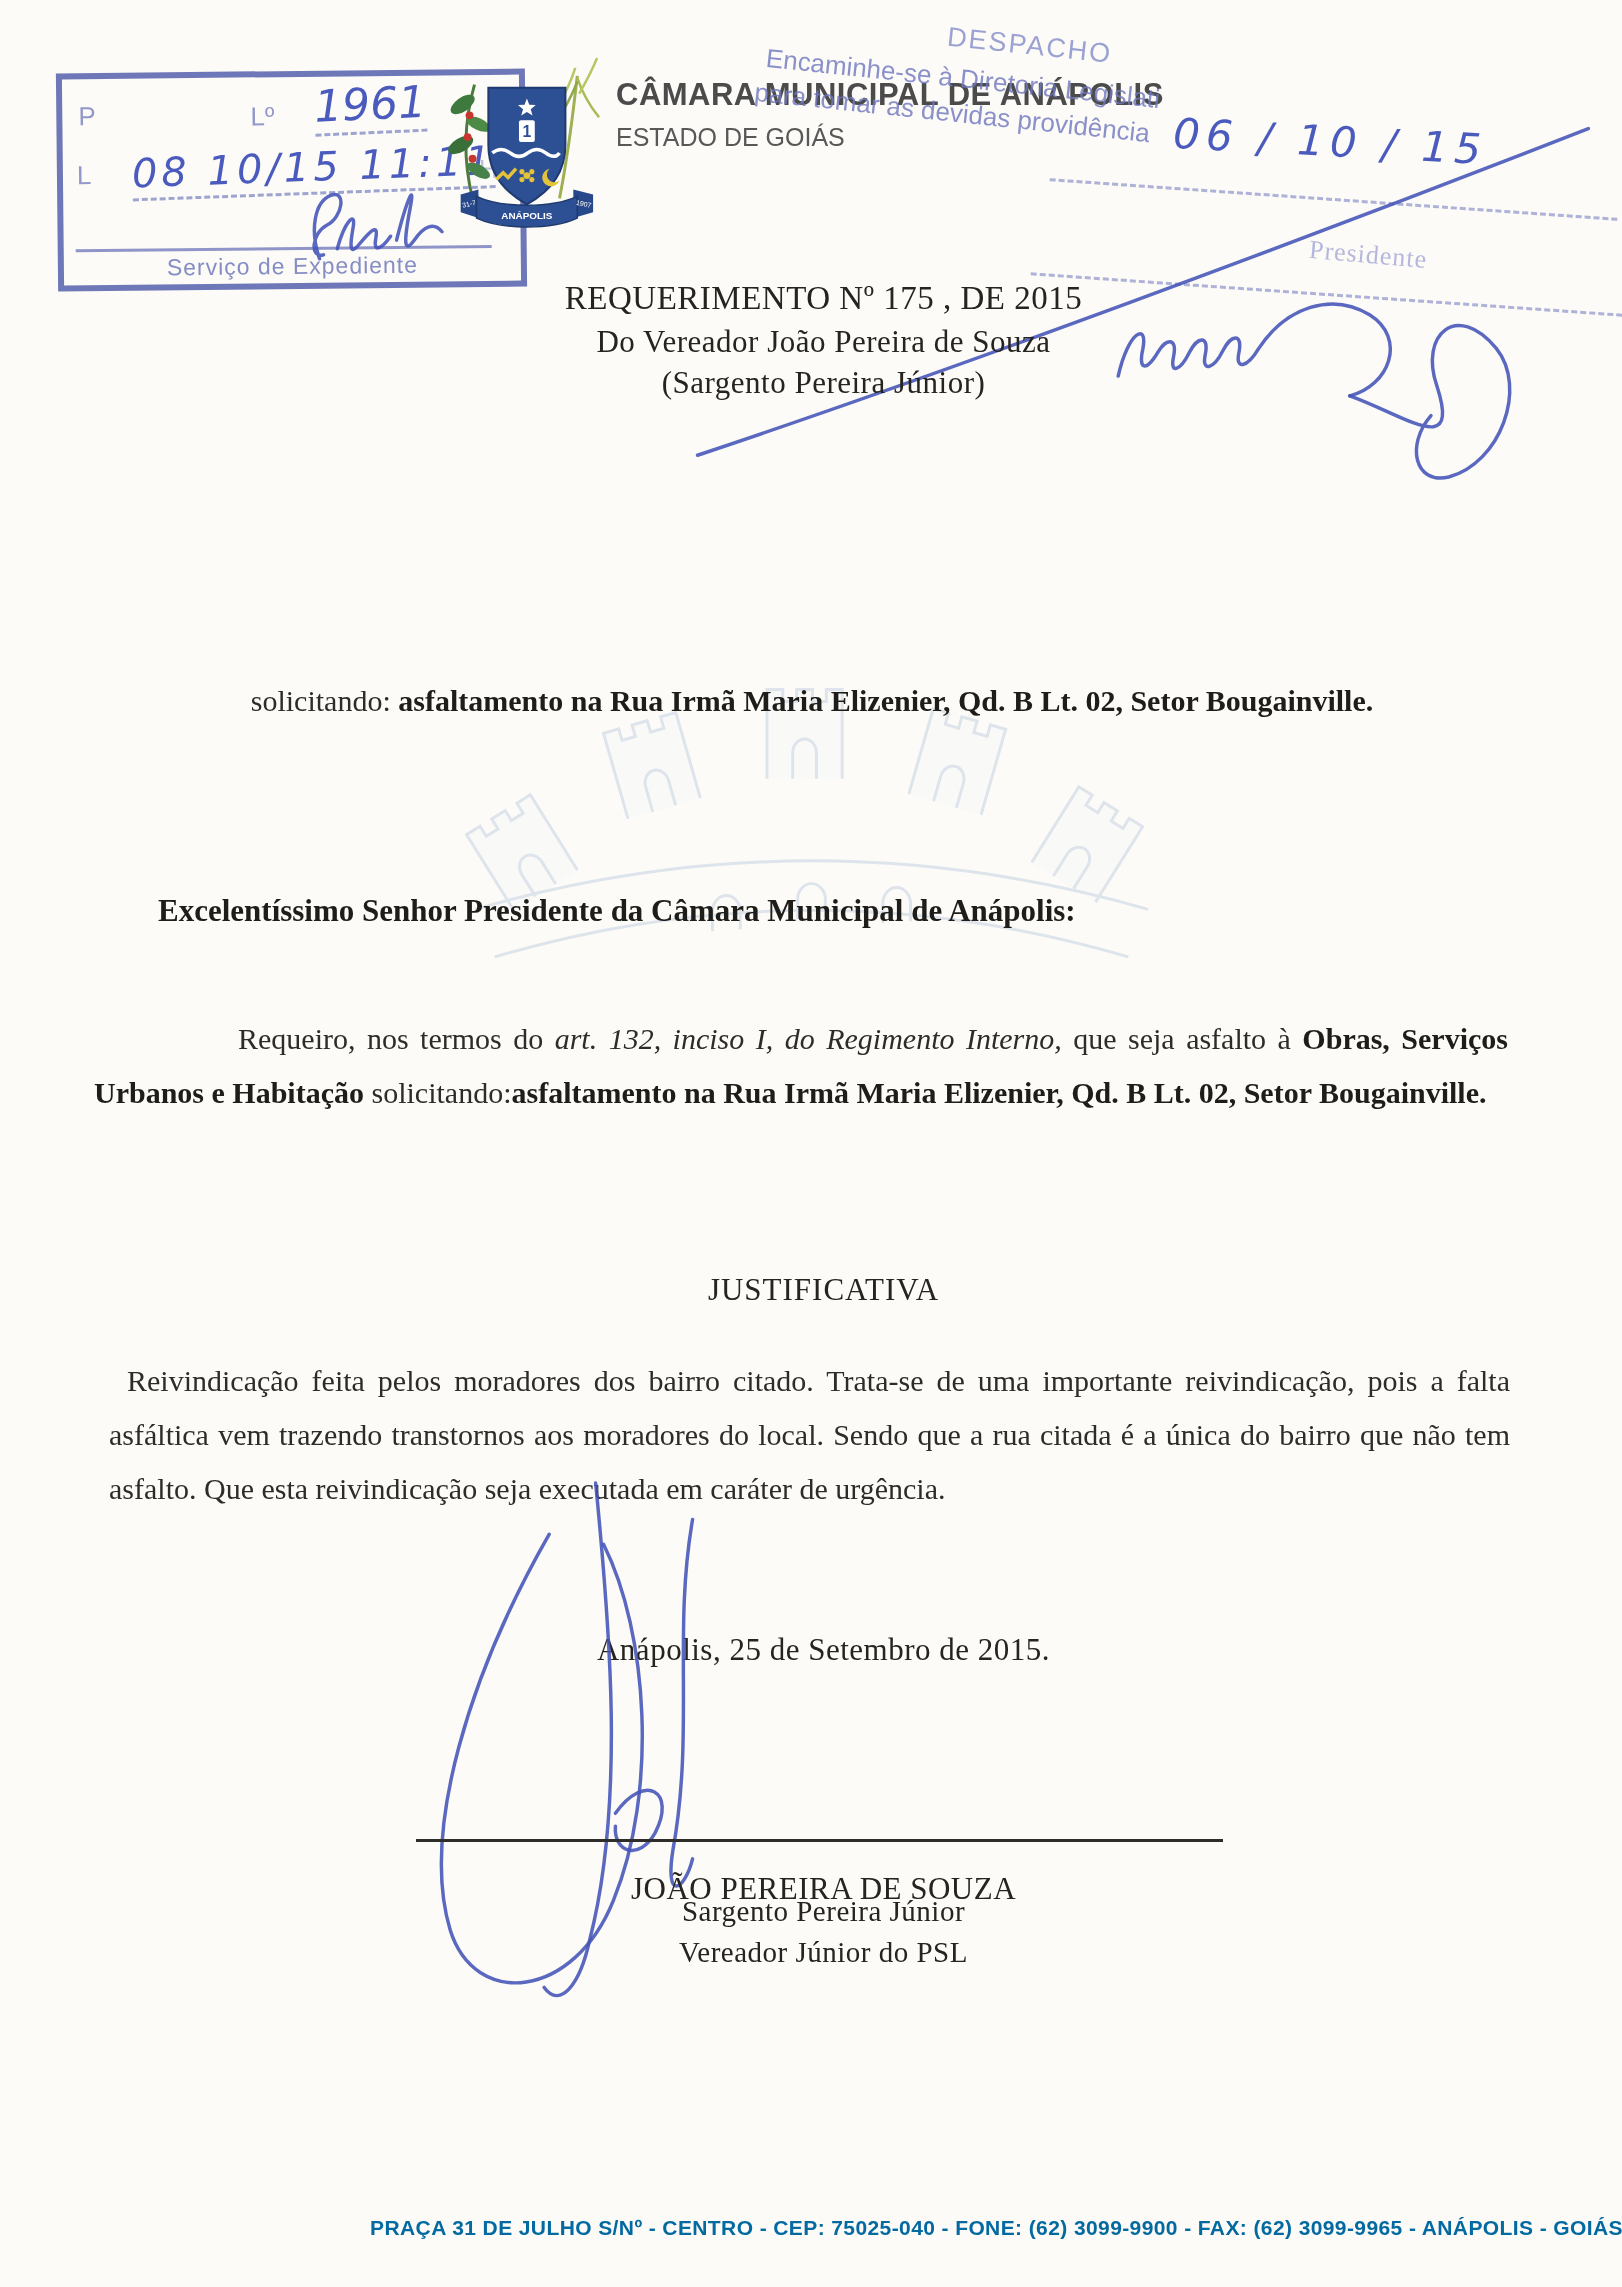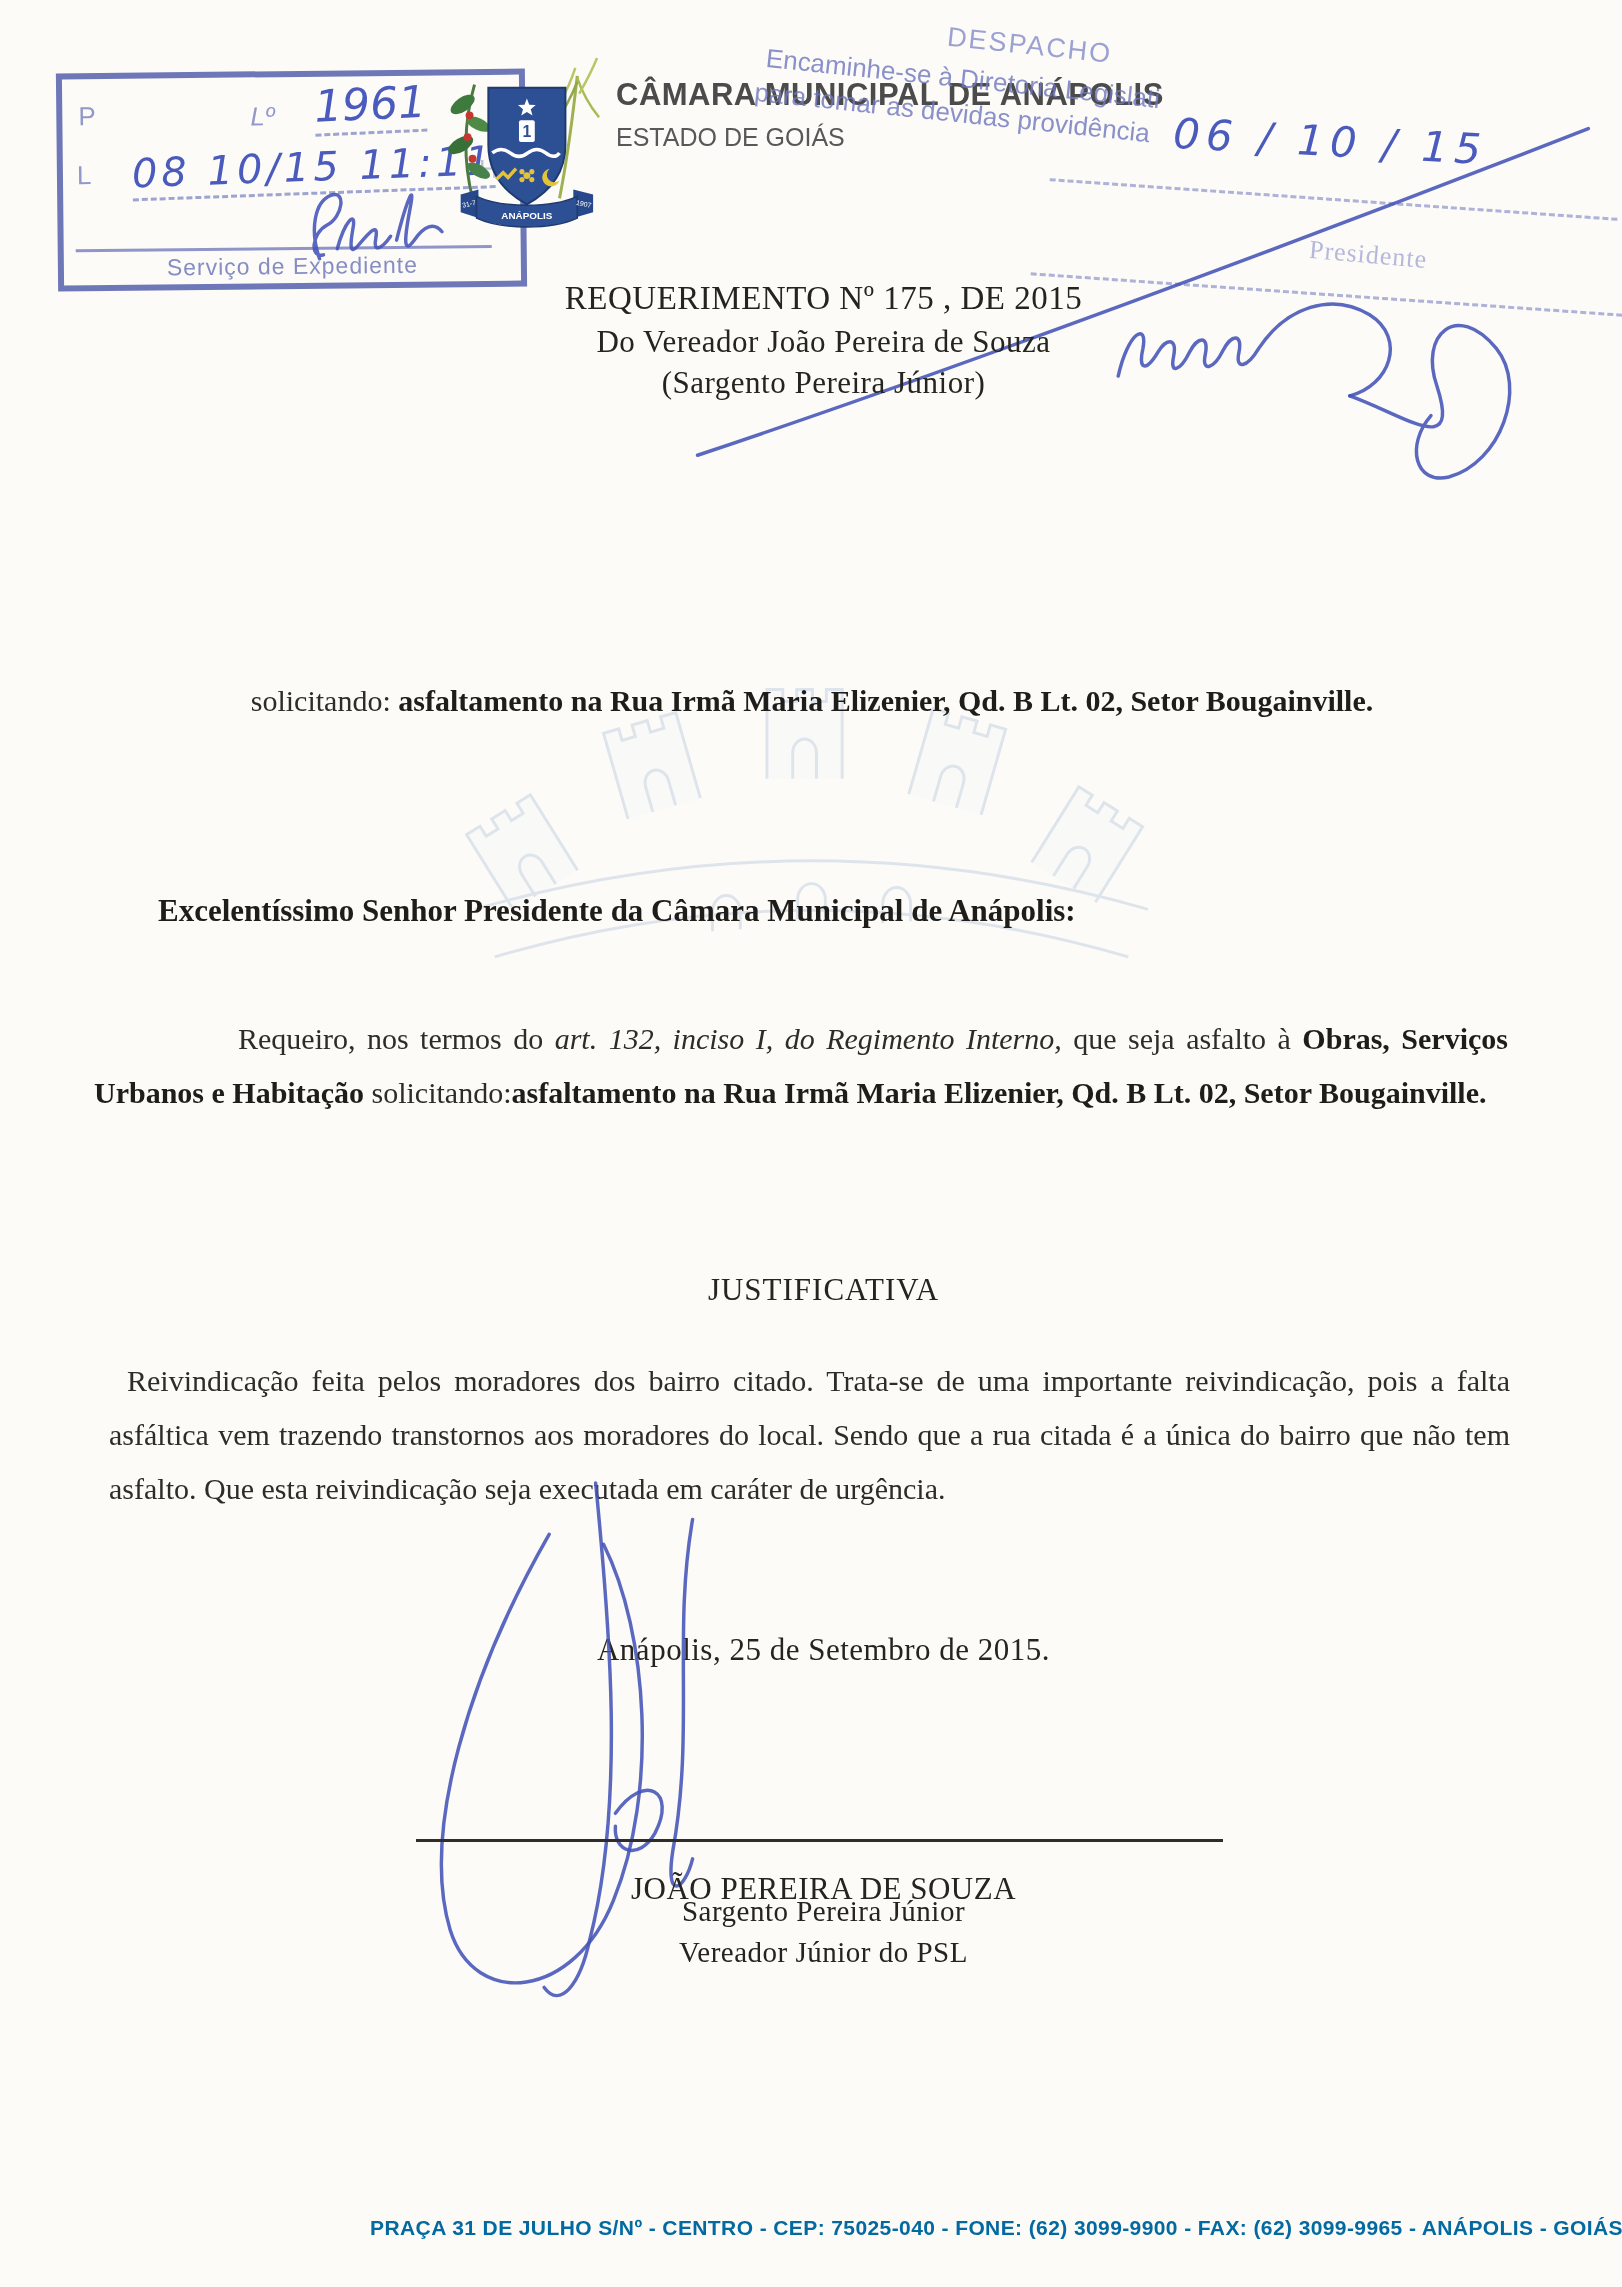--- a/index.html
+++ b/index.html
@@ -64,21 +64,21 @@
     <use href="#wmt" transform="translate(592,150) rotate(32 38 60)"></use>
     <path d="M10 278 Q350 180 690 278" stroke="#c7d2e2" stroke-width="3" fill="none"></path>
     <path d="M30 326 Q350 232 670 326" stroke="#c7d2e2" stroke-width="3" fill="none"></path>
     <path d="M250 300 v-20 a14 16 0 0 1 28 0 v18" stroke="#c7d2e2" stroke-width="3" fill="none"></path>
     <path d="M336 288 v-20 a14 16 0 0 1 28 0 v18" stroke="#c7d2e2" stroke-width="3" fill="none"></path>
     <path d="M422 292 v-20 a14 16 0 0 1 28 0 v18" stroke="#c7d2e2" stroke-width="3" fill="none"></path>
   </svg>
 
   <div class="abs pstamp">
     <span class="abs faint" style="left:16px; top:22px;">P</span>
-    <span class="abs faint" style="left:188px; top:24px;font-style:italic;">Lº</span>
+    <span class="abs faint" style="left:188px; top:24px;">Lº</span>
     <span class="abs hand dash-ul" style="left:252px; top:2px; font-size:44px; transform:rotate(-2deg);">1961</span>
     <span class="abs faint" style="left:14px; top:81px;">L</span>
     <span class="abs hand dash-ul" style="left:69px; top:67px; font-size:40px; transform:rotate(-1.5deg); letter-spacing:4px;">08 10/15 11:11</span>
     <span class="abs faint" style="left:416px; top:79px; opacity:.6;">H</span>
     <div class="abs pstamp-line"></div>
     <div class="abs pstamp-office">Serviço de Expediente</div>
 
     <svg class="abs ink" style="left:228px; top:87px;" width="198" height="109" viewBox="0 0 200 110">
       <path d="M28 96 C18 66 24 38 40 32 C56 26 52 54 36 62 C20 70 18 96 32 92"></path>
       <path d="M46 86 C54 58 66 46 62 66 C59 82 58 94 68 82 C80 68 88 60 85 76 C82 90 90 88 100 74"></path>

